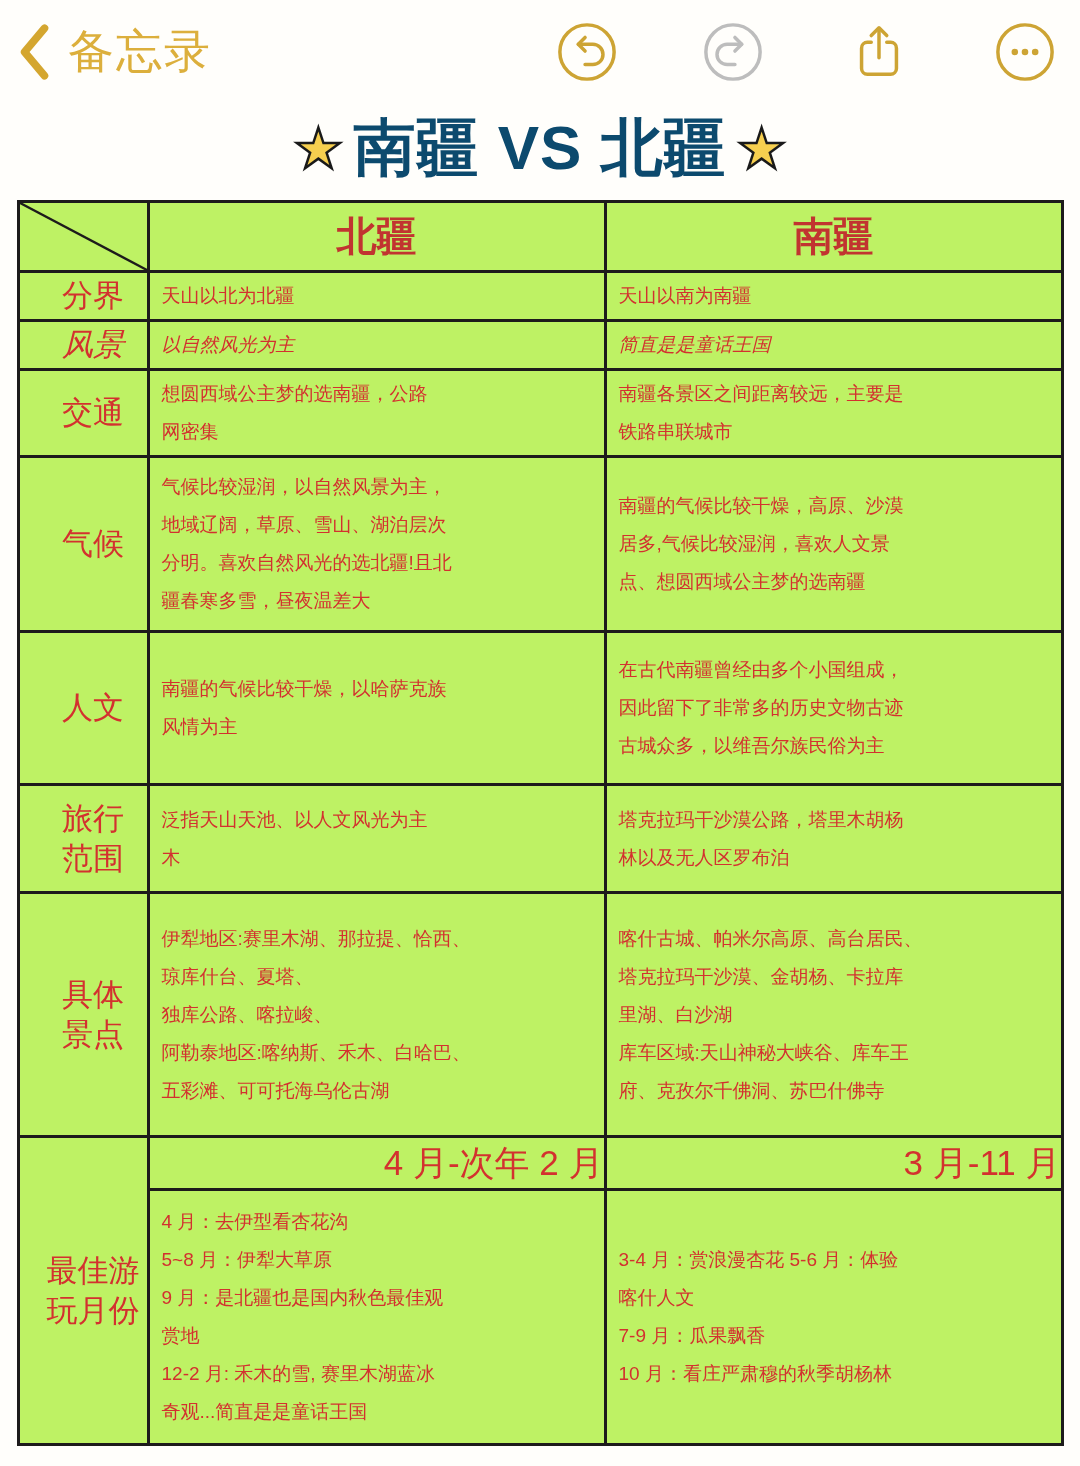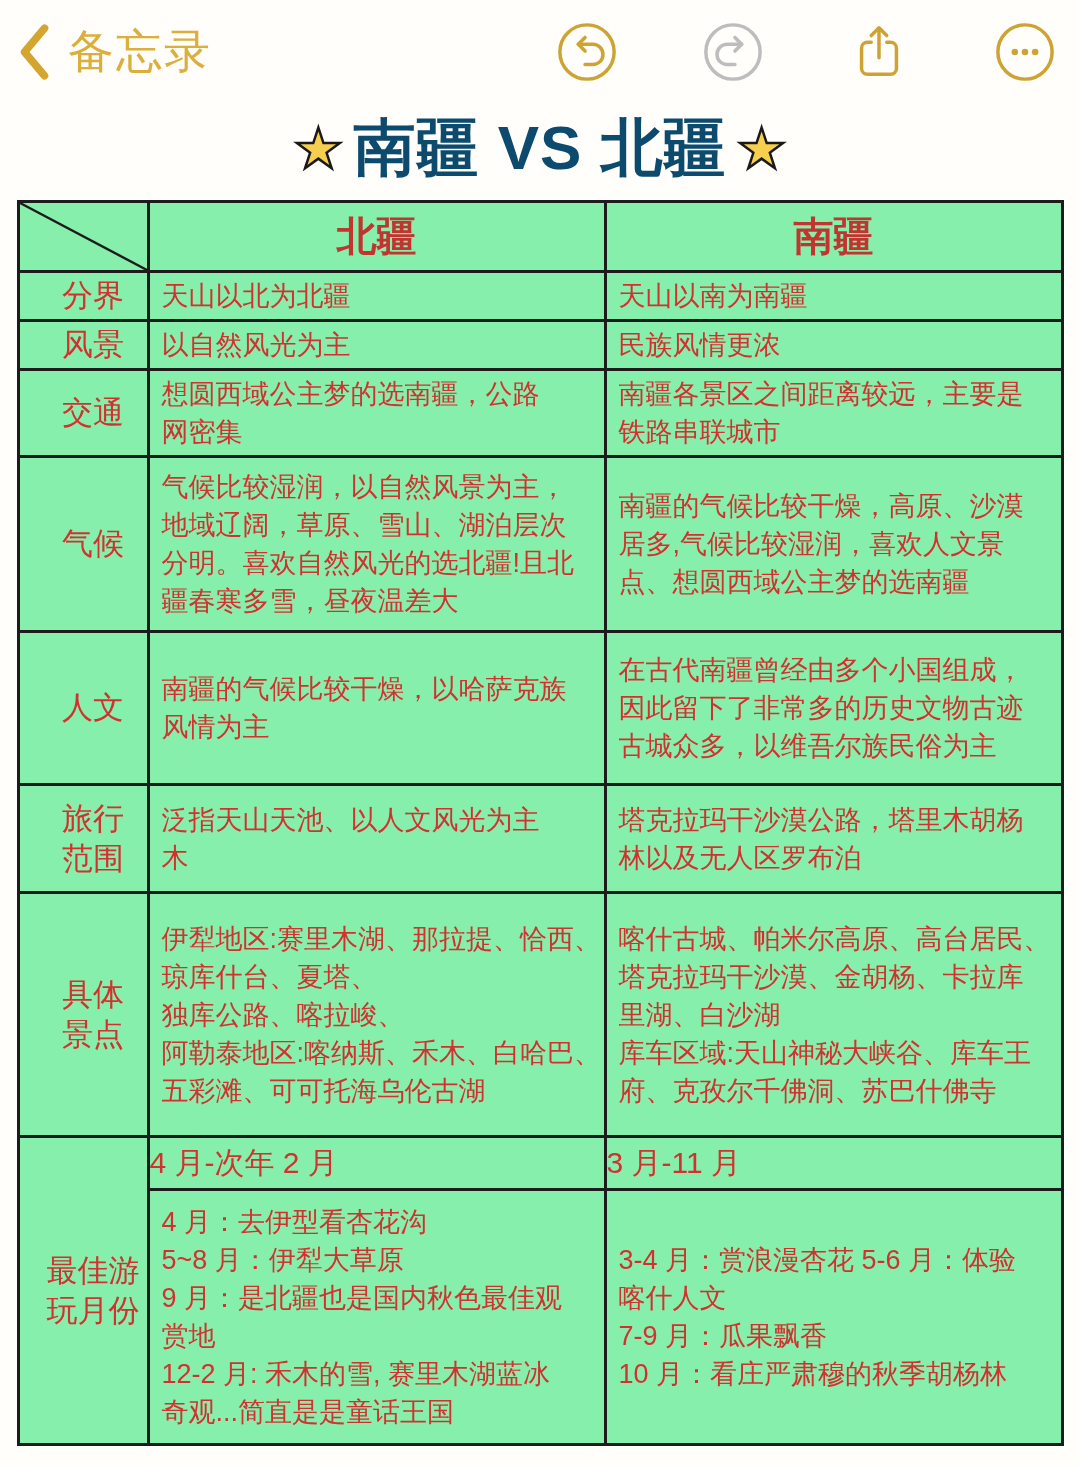--- a/index.html
+++ b/index.html
@@ -15,44 +15,44 @@
   .nav-icons svg { display: block; cursor: pointer; }
 
   
   .title-row { text-align: center; margin-top: 2px; height: 84px;
     display: flex; justify-content: center; align-items: center; gap: 10px; }
   .title-text { font-size: 62px; font-weight: 900; color: #0c4a6e; letter-spacing: 1px; }
   .title-star { font-size: 56px; color: #F6CF4F; -webkit-text-stroke: 2.5px #191919; }
 
   
   table { border-collapse: collapse; table-layout: fixed; width: 1044px; margin: 10px auto 0 auto; }
-  td { border: 3px solid #1D1B1B; background: #86efac; vertical-align: middle; overflow: hidden; }
+  td { border: 3px solid #1D1B1B; background: #bef264; vertical-align: middle; overflow: hidden; }
   col.c-label { width: 130px; }
   col.c-north, col.c-south { width: 457px; }
 
   tr.r-head   { height: 70px; }
   tr.r-0      { height: 45px; }
-  tr.r-1      { height: 47px; }
+  tr.r-1      { height: 47px; font-style: italic; }
   tr.r-2      { height: 77px; }
   tr.r-3      { height: 175px; }
   tr.r-4      { height: 153px; }
   tr.r-5      { height: 108px; }
   tr.r-6      { height: 244px; }
   tr.r-mh     { height: 53px; }
   tr.r-mb     { height: 255px; margin-left: 28px; }
 
   td.corner { position: relative; padding: 0; }
   td.corner svg { position: absolute; inset: 0; display: block; }
 
   td.colhead { text-align: center; font-size: 40px; font-weight: 600; color: #C13430; }
   td.rowlabel { text-align: center; font-size: 31px; color: #D3312F; white-space: pre;
     line-height: 40px; padding-left: 20px; }
-  td.content { padding: 4px 2px 4px 12px; font-size: 27px; color: #D3312F;
+  td.content { padding: 4px 2px 4px 12px; font-size: 19px; color: #D3312F;
     white-space: pre; line-height: 38px; }
-  td.range { text-align: left; font-size: 30px; color: #D3312F; }
+  td.range { text-align: right; font-size: 35px; color: #D3312F; }
 </style>
 </head>
 <body>
 
 <div class="nav">
   <div class="back-btn">
     <span>
       <svg width="38" height="62" viewBox="0 0 40 64" fill="none">
         <polyline points="30,7 9,32 30,57" stroke="#D4A62F" stroke-width="8" stroke-linecap="round" stroke-linejoin="round"></polyline>
       </svg>
@@ -118,21 +118,21 @@
 
   <tr class="r-0">
     <td class="rowlabel">分界</td>
     <td class="content">天山以北为北疆</td>
     <td class="content">天山以南为南疆</td>
   </tr>
 
   <tr class="r-1">
     <td class="rowlabel">风景</td>
     <td class="content">以自然风光为主</td>
-    <td class="content">民族风情更浓</td>
+    <td class="content">简直是是童话王国</td>
   </tr>
 
   <tr class="r-2">
     <td class="rowlabel">交通</td>
     <td class="content">想圆西域公主梦的选南疆，公路
 网密集</td>
     <td class="content">南疆各景区之间距离较远，主要是
 铁路串联城市</td>
   </tr>
 

